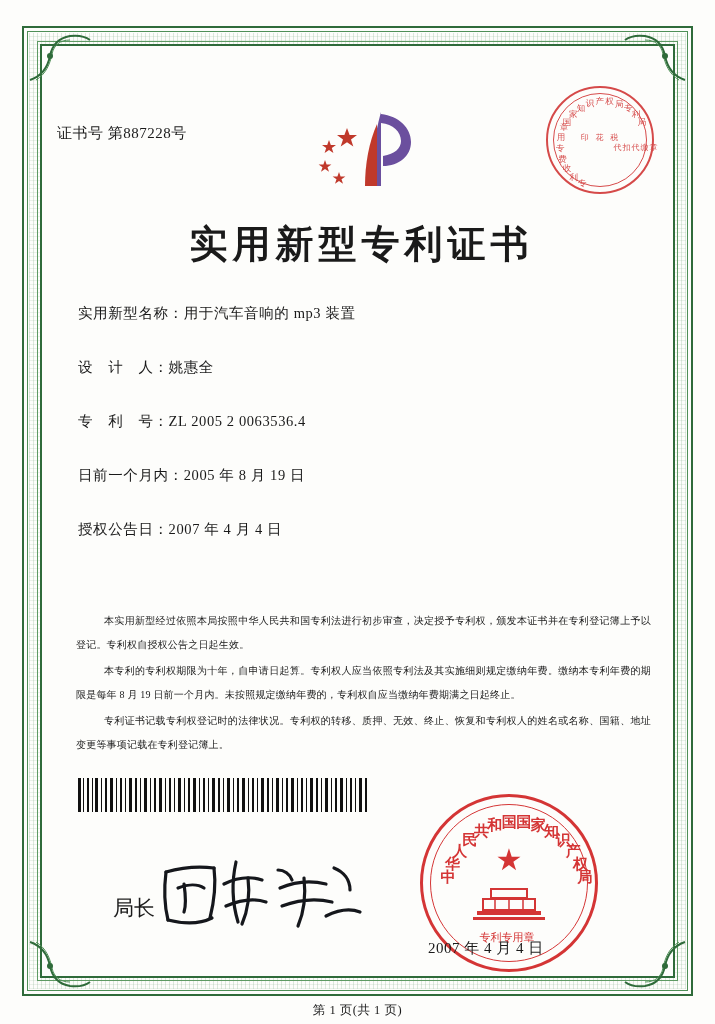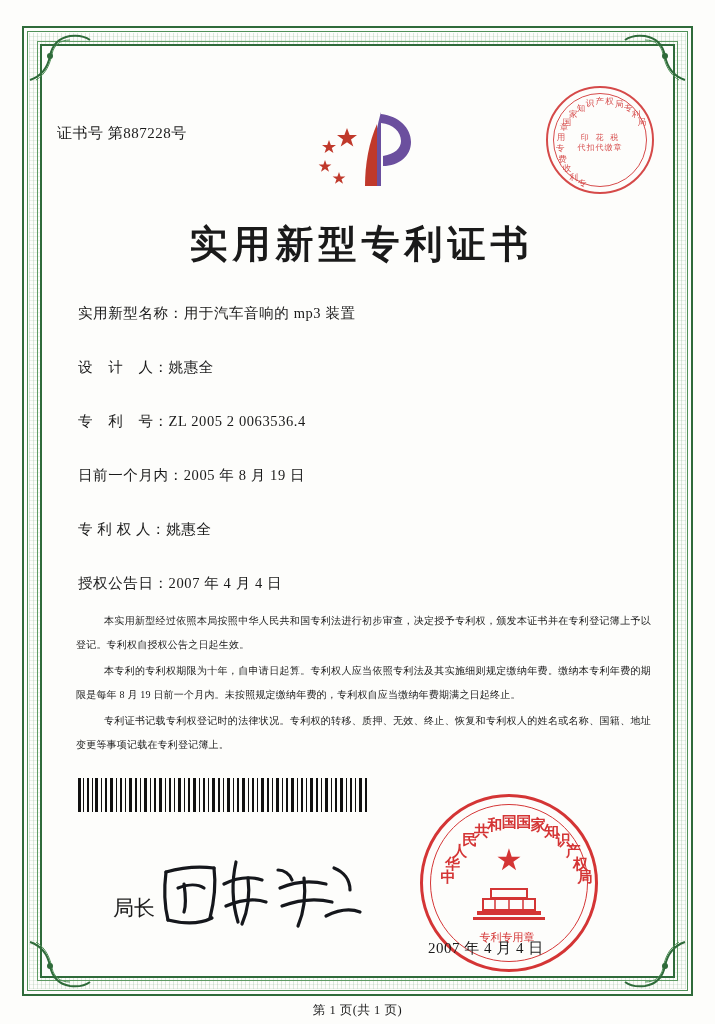--- a/index.html
+++ b/index.html
@@ -114,21 +114,21 @@
   }
   .stamp-top .mid-line {
     position: absolute;
     width: 100%;
     text-align: center;
     font-size: 8px;
     letter-spacing: 1px;
     line-height: 12px;
   }
   .stamp-top .mid-line.l1 { top: 44px; font-family: Liberation Mono, monospace; }
-  .stamp-top .mid-line.l2 { top: 54px; }
+  .stamp-top .mid-line.l2 { top: 54px; padding-left: 36px; }
 
   .certno {
     position: absolute;
     left: 9px;
     top: 70px;
     font-size: 15px;
     letter-spacing: 0.5px;
   }
 
   .title {
@@ -349,23 +349,20 @@
         <span class="lbl">实用新型名称：</span><span class="val">用于汽车音响的 mp3 装置</span>
       </div>
       <div class="field">
         <span class="lbl">设　计　人：</span><span class="val">姚惠全</span>
       </div>
       <div class="field">
         <span class="lbl">专　利　号：</span><span class="val">ZL 2005 2 0063536.4</span>
       </div>
       <div class="field">
         <span class="lbl">日前一个月内：</span><span class="val">2005 年 8 月 19 日</span>
-      </div>
-      <div class="field">
-        <span class="lbl">专 利 权 人：</span><span class="val">姚惠全</span>
       </div>
       <div class="field">
         <span class="lbl">授权公告日：</span><span class="val">2007 年 4 月 4 日</span>
       </div>
     </div>
 
     <div class="paras">
       <p>本实用新型经过依照本局按照中华人民共和国专利法进行初步审查，决定授予专利权，颁发本证书并在专利登记簿上予以登记。专利权自授权公告之日起生效。</p>
       <p>本专利的专利权期限为十年，自申请日起算。专利权人应当依照专利法及其实施细则规定缴纳年费。缴纳本专利年费的期限是每年 8 月 19 日前一个月内。未按照规定缴纳年费的，专利权自应当缴纳年费期满之日起终止。</p>
       <p>专利证书记载专利权登记时的法律状况。专利权的转移、质押、无效、终止、恢复和专利权人的姓名或名称、国籍、地址变更等事项记载在专利登记簿上。</p>

